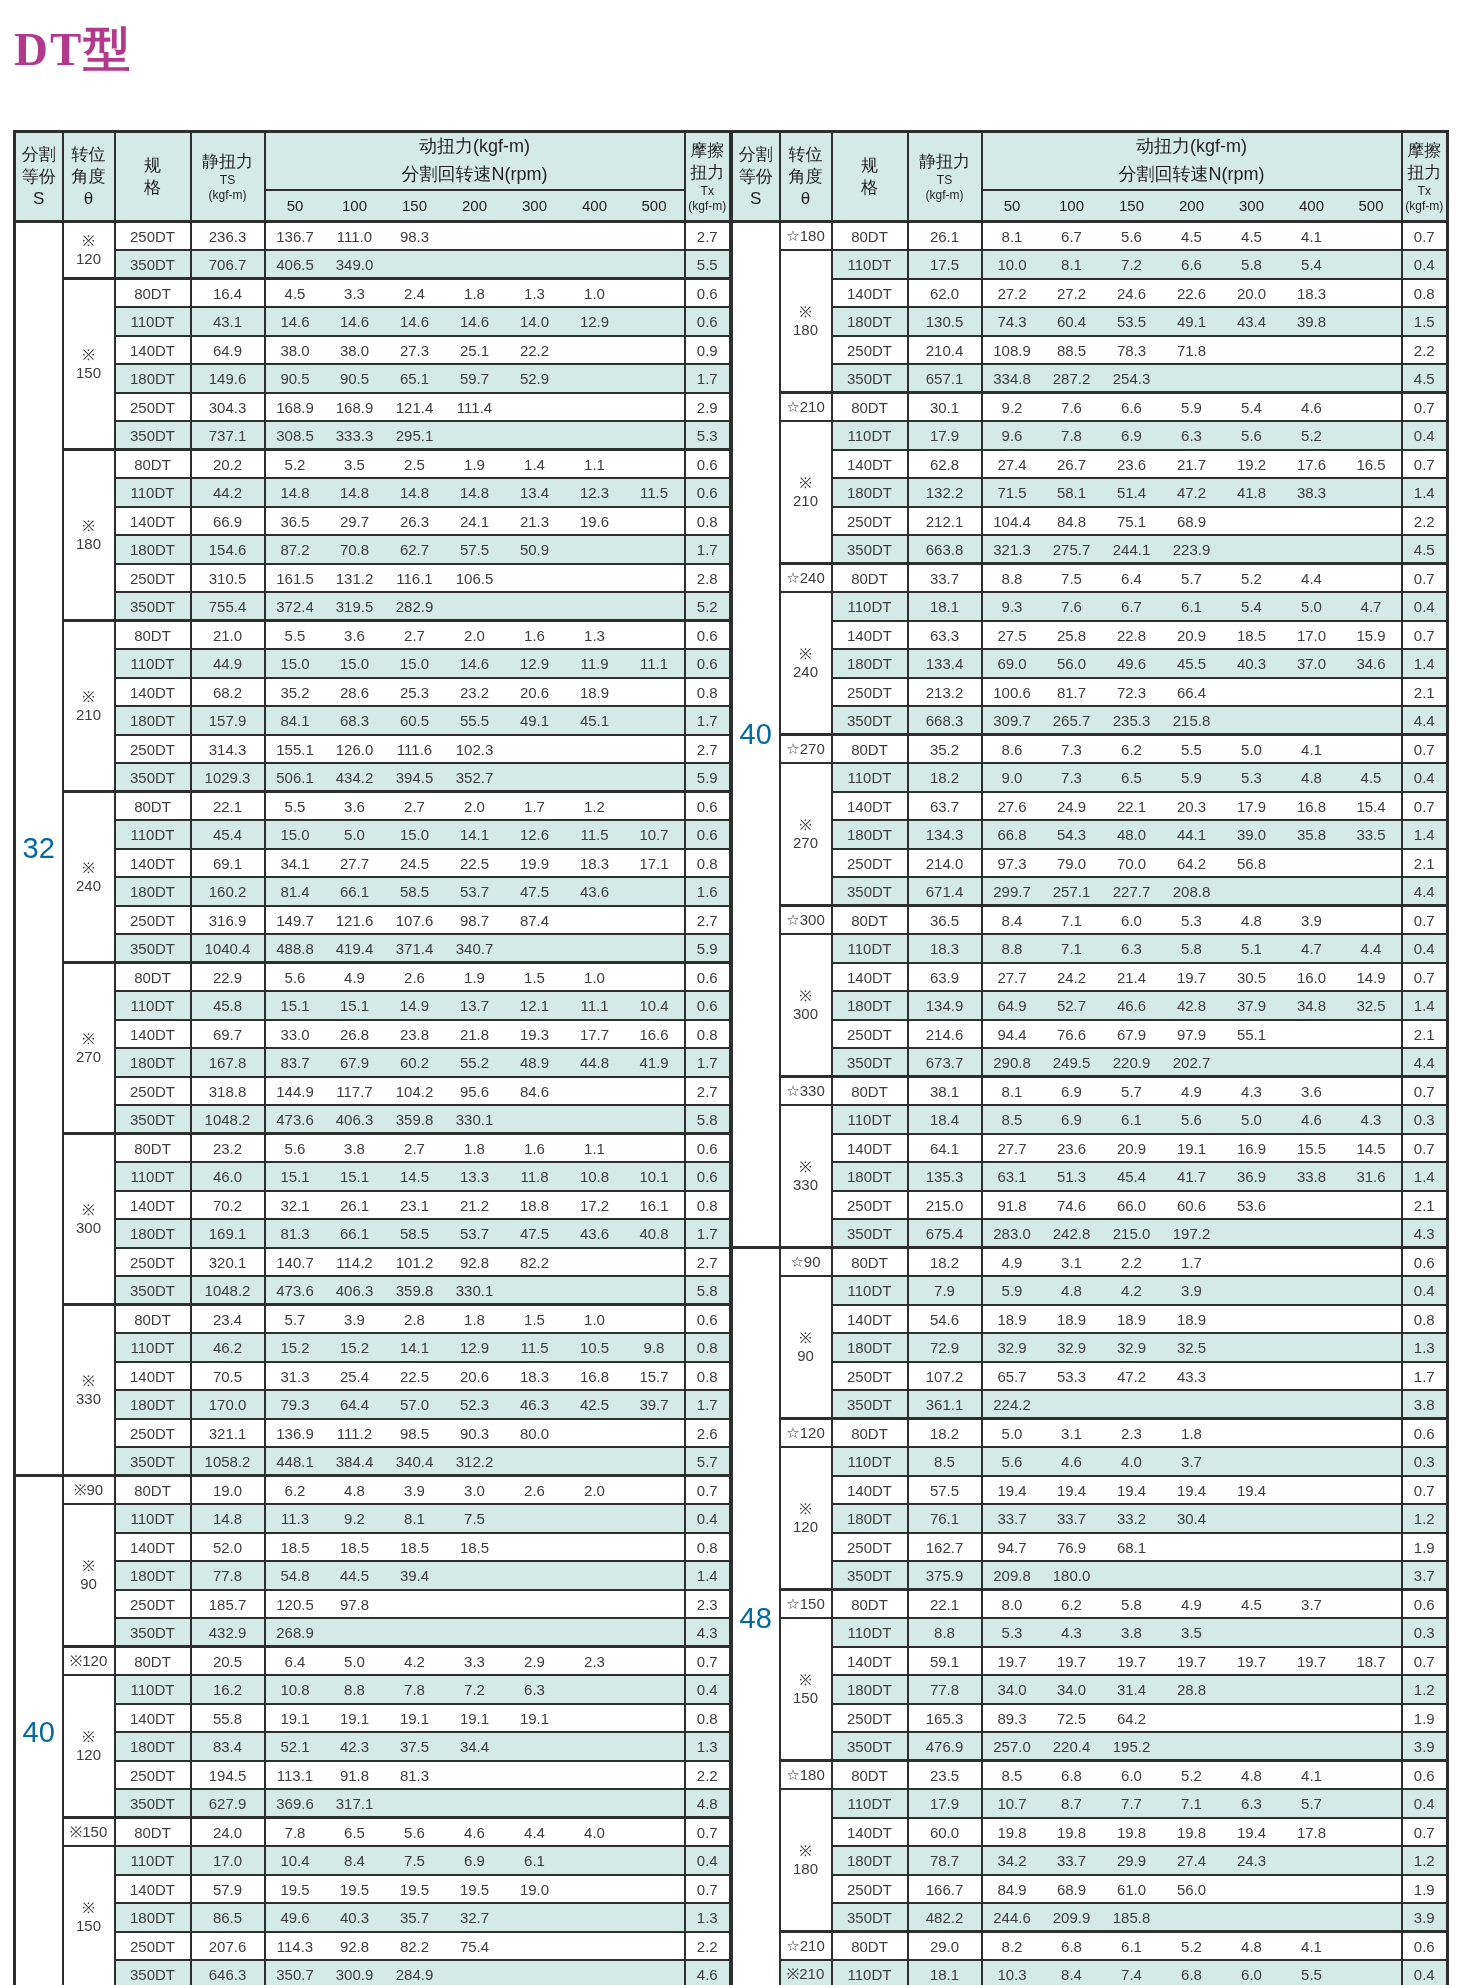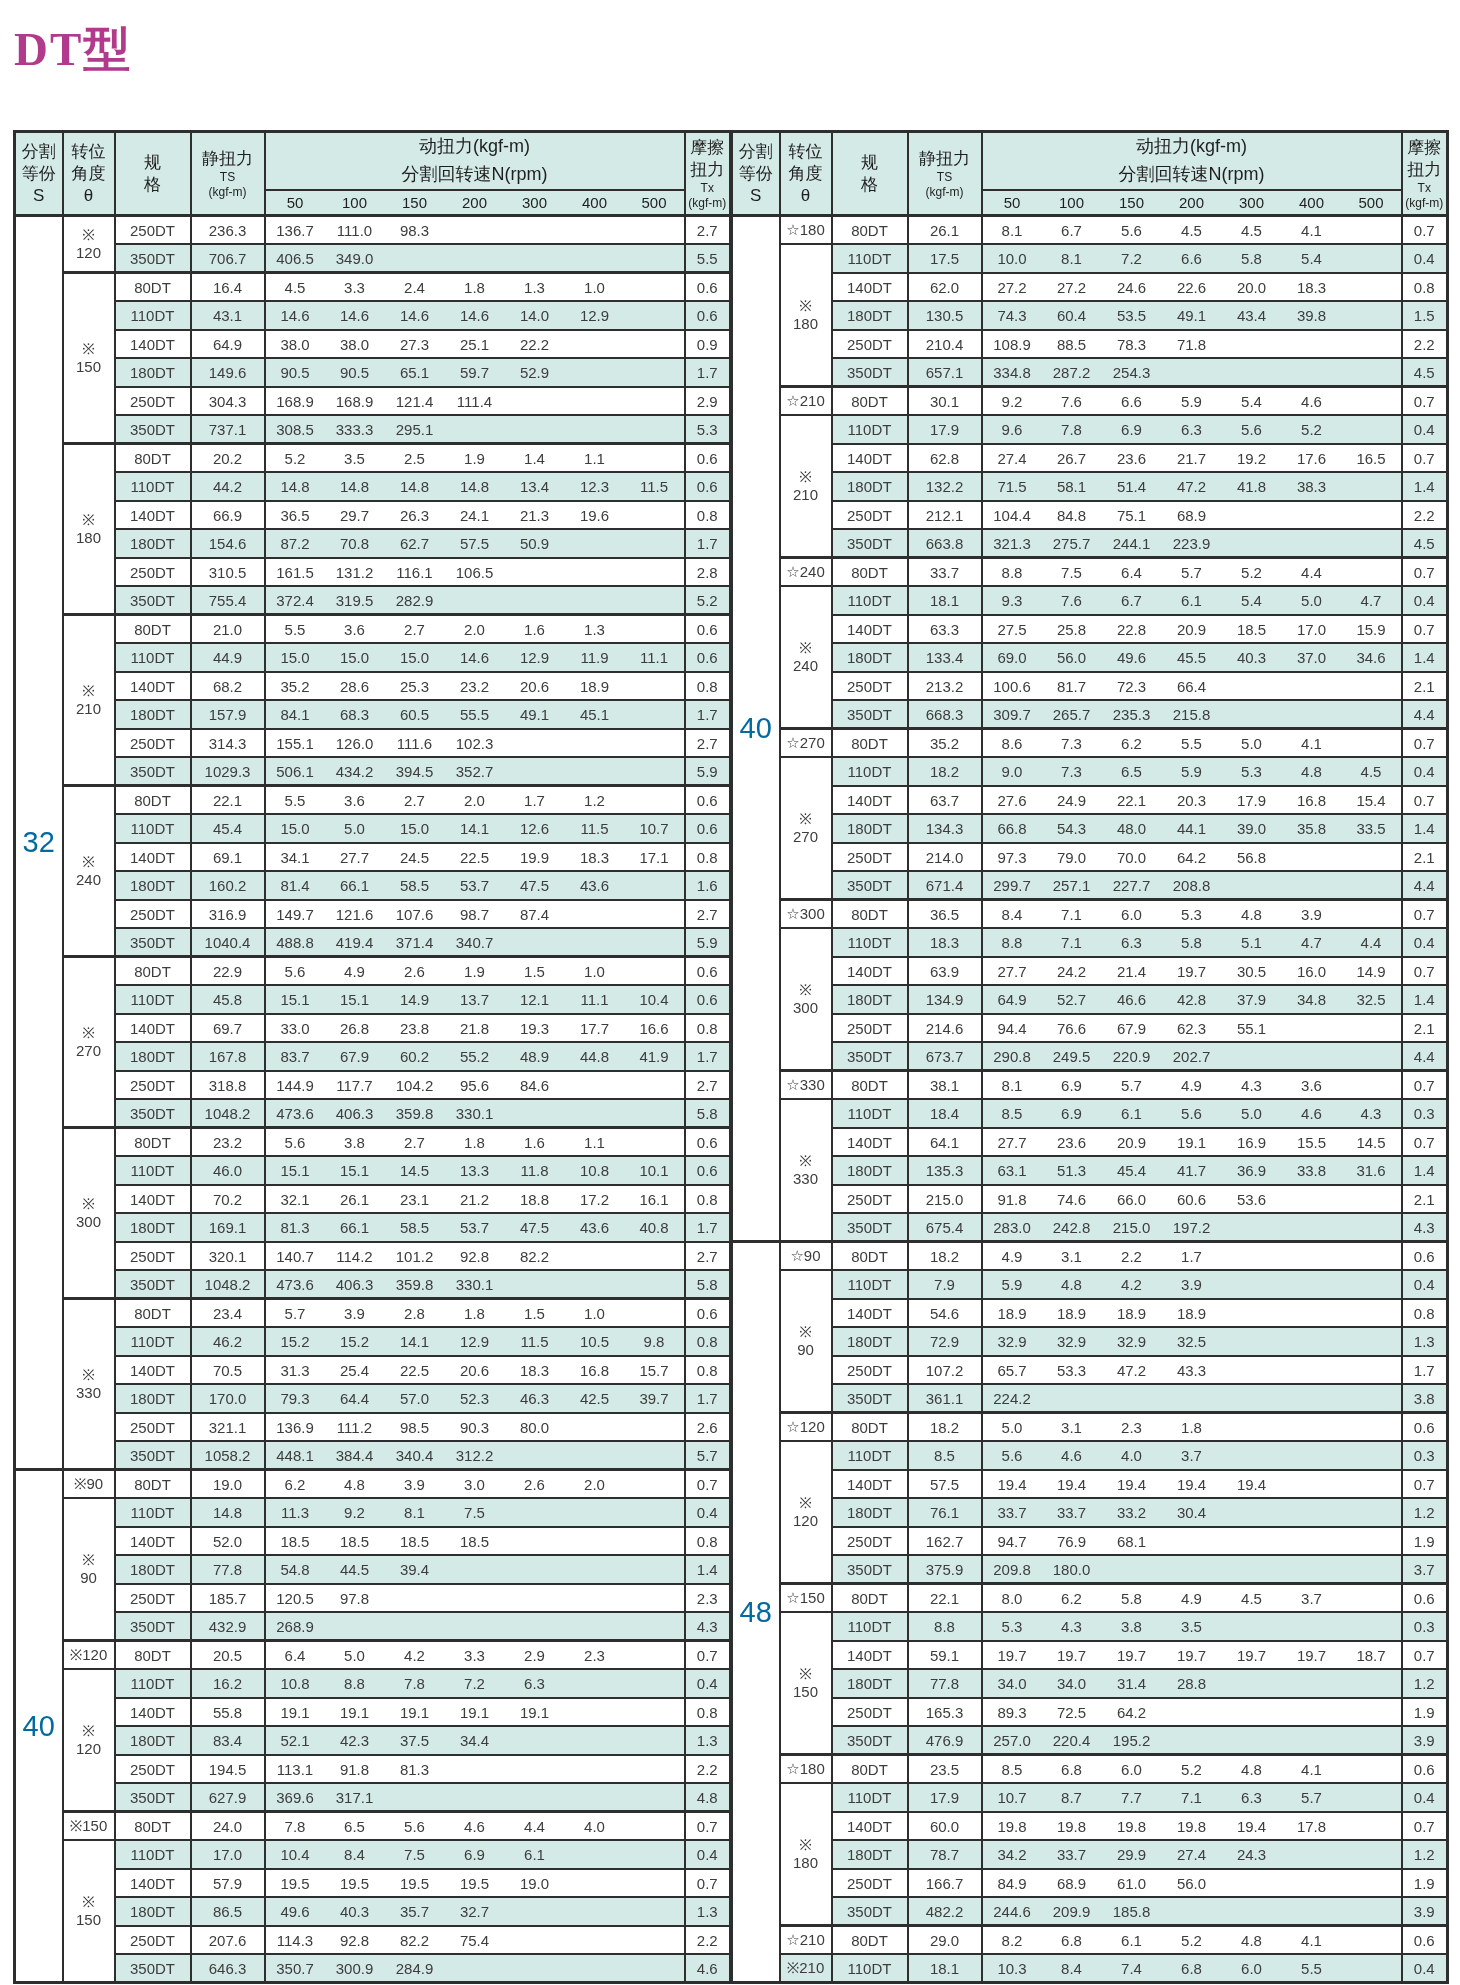--- a/index.html
+++ b/index.html
@@ -11,21 +11,21 @@
   #tbl-left{left:13px;}
   #tbl-right{left:730px;}
   table.spec-table{border-collapse:collapse;table-layout:fixed;width:716px;background:#fff;
                    border:3px solid var(--border,#2e2e2e);padding-left:44px;}
   .spec-table th,.spec-table td{padding:0;margin:0;text-align:center;vertical-align:middle;
                    white-space:nowrap;overflow:hidden;font-weight:normal;}
   
   thead th{background:var(--stripe,#d4eae6);border:2px solid var(--border,#2e2e2e);
            font-size:17px;line-height:1.3;color:#1f1f1f;}
   thead tr.h-top{height:52px;}
-  thead tr.h-speeds{height:26px;}
+  thead tr.h-speeds{height:32px;}
   thead th .sub{font-size:12px;line-height:1.25;display:block;}
   thead th.h-dyn{font-size:18px;margin-left:43px;}
   thead th.h-dyn .l{display:block;line-height:1.55;}
   thead th.h-speed{font-size:15px;border-left:none;border-right:none;border-bottom:3px solid var(--border,#2e2e2e);}
   thead th.h-speed-first{border-left:2px solid var(--border,#2e2e2e);}
   thead th.h-speed-last{border-right:2px solid var(--border,#2e2e2e);}
   thead th.h-tall{font-size:17px;}
   
   tbody tr{height:28.5px;}
   tbody td{border:2px solid var(--border,#2e2e2e);font-size:15px;color:#3d3d3d;background:#fff;}
@@ -1230,21 +1230,21 @@
             <td class="dyn">34.8</td>
             <td class="dyn dyn-last">32.5</td>
             <td class="tx">1.4</td>
           </tr>
           <tr>
             <td class="spec">250DT</td>
             <td class="ts">214.6</td>
             <td class="dyn dyn-first">94.4</td>
             <td class="dyn">76.6</td>
             <td class="dyn">67.9</td>
-            <td class="dyn">62.3</td>
+            <td class="dyn">97.9</td>
             <td class="dyn">55.1</td>
             <td class="dyn"></td>
             <td class="dyn dyn-last"></td>
             <td class="tx">2.1</td>
           </tr>
           <tr class="stripe">
             <td class="spec">350DT</td>
             <td class="ts">673.7</td>
             <td class="dyn dyn-first">290.8</td>
             <td class="dyn">249.5</td>

